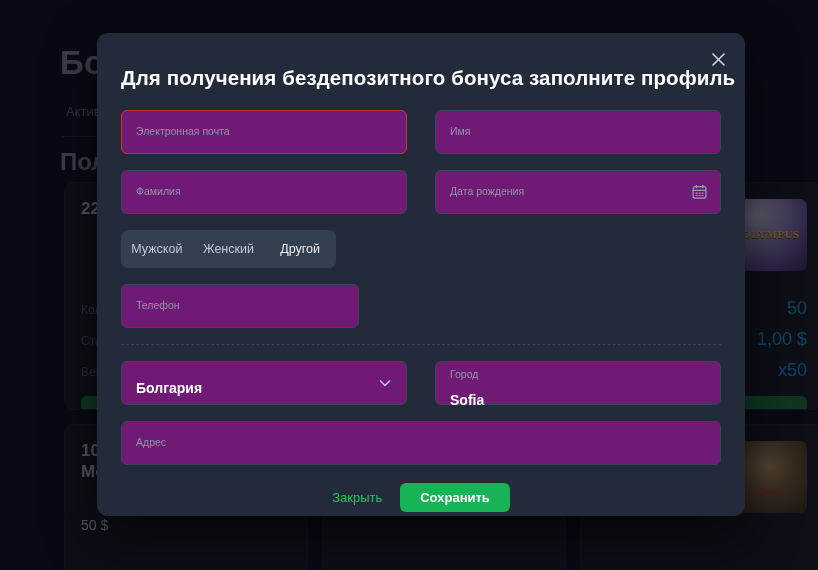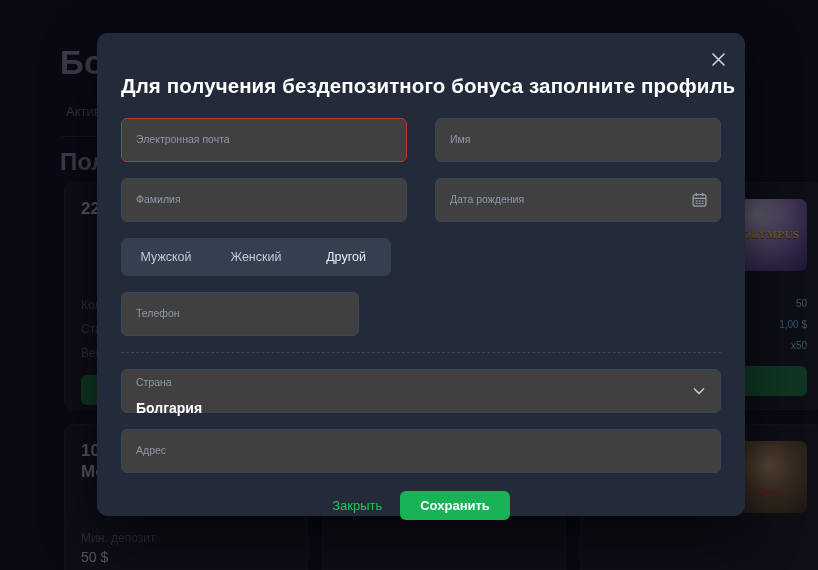--- a/index.html
+++ b/index.html
@@ -82,21 +82,21 @@
     text-align: center; font-size: 11px; font-weight: 700;
     color: #c3342f; font-style: italic;
     font-family: "Liberation Serif", serif;
   }
 
   .bcard-rows { margin-top: 22px; }
   .brow {
     display: flex; justify-content: space-between; align-items: baseline;
     font-size: 12px; color: #5f6277; padding: 5px 0;
   }
-  .brow .v { color: #7dd3fc; font-size: 10px; }
+  .brow .v { color: #0ea5e9; font-size: 18px; }
 
   .bbtn {
     margin-top: 10px;
     height: 30px; border-radius: 6px;
     background: #1a7f3e;
     border: none;
   }
 
   .bcard-min { font-size: 12px; color: #5f6277; margin-top: 18px; }
   .bcard-min-v { font-size: 14px; color: #c9ccd8; margin-top: 4px; }
@@ -108,41 +108,41 @@
   }
 
   
   .modal {
     position: absolute;
     left: 97px; top: 33px;
     width: 648px; height: 483px;
     background: #232b3a;
     border-radius: 11px;
     box-shadow: 0 18px 50px rgba(0,0,0,.55);
-    padding: 8px 24px;
+    padding: 0 24px;
   }
   .modal-close {
     position: absolute; right: 14px; top: 13px;
     width: 26px; height: 26px;
     display: flex; align-items: center; justify-content: center;
     color: #cfd4de; cursor: pointer;
   }
   .modal-title {
     padding-top: 33px;
     font-size: 20.5px; font-weight: 700; color: #ffffff;
     letter-spacing: .1px;
     white-space: nowrap;
   }
 
   .form { margin-top: 20px; }
   .row { display: flex; gap: 28px; }
 
   .field {
     position: relative;
-    background: #404040;
+    background: #701a75;
     border: 1px solid #39455a;
     border-radius: 6px;
     height: 44px;
     flex: 1 1 0;
     padding: 0 14px;
     display: flex; flex-direction: column; justify-content: center;
   }
   .field.error { border-color: #c0392b; }
   .field .ph {
     font-size: 10.5px; color: #8f98a9;
@@ -157,21 +157,21 @@
     position: absolute; right: 12px; top: 50%; transform: translateY(-50%);
     color: #97a0b1;
     display: flex; align-items: center;
   }
   .field.filled .field-icon { color: #b9c1cf; }
 
   .row-gap { margin-top: 16px; }
 
   .segment {
     margin-top: 16px;
-    width: 270px; height: 38px;
+    width: 215px; height: 38px;
     background: #34404f;
     border-radius: 7px;
     display: flex; align-items: center;
   }
   .segment .seg {
     flex: 1 1 0; text-align: center;
     font-size: 12.5px; color: #c2c9d4;
     cursor: pointer;
   }
   .segment .seg.active { color: #e8ecf2; }
@@ -235,21 +235,20 @@
             </div>
           </div>
           <div class="bbtn"></div>
         </div>
 
         <div class="bcard short">
           <div class="bcard-head">
             <div class="bcard-name">100% Bigger Me</div>
             <div class="bcard-thumb thumb-gonzo"></div>
           </div>
-          <div class="bcard-min">Мин. депозит</div>
           <div class="bcard-min-v">50 $</div>
 
         </div>
       </div>
 
       <div class="bg-col">
         <div class="bcard tall">
           <div class="bcard-head">
             <div class="bcard-name"></div>
             <div class="bcard-thumb thumb-olympus"></div>
@@ -349,28 +348,31 @@
           <div class="field">
             <span class="ph">Телефон</span>
           </div>
         </div>
       </div>
 
       <div class="divider"></div>
 
       <div class="row row-gap">
         <div class="field filled">
-          <span class="ph">Страна</span>
           <span class="val">Болгария</span>
           <span class="field-icon">
             <svg width="18" height="18" viewBox="0 0 18 18" fill="none" stroke="currentColor" stroke-width="1.7" stroke-linecap="round" stroke-linejoin="round">
               <path d="M4.5 7 L9 11.5 L13.5 7"></path>
             </svg>
           </span>
         </div>
+        <div class="field filled">
+          <span class="ph">Город</span>
+          <span class="val">Sofia</span>
+        </div>
       </div>
 
       <div class="row row-gap">
         <div class="field">
           <span class="ph">Адрес</span>
         </div>
       </div>
 
       <div class="actions">
         <button class="link-btn">Закрыть</button>

